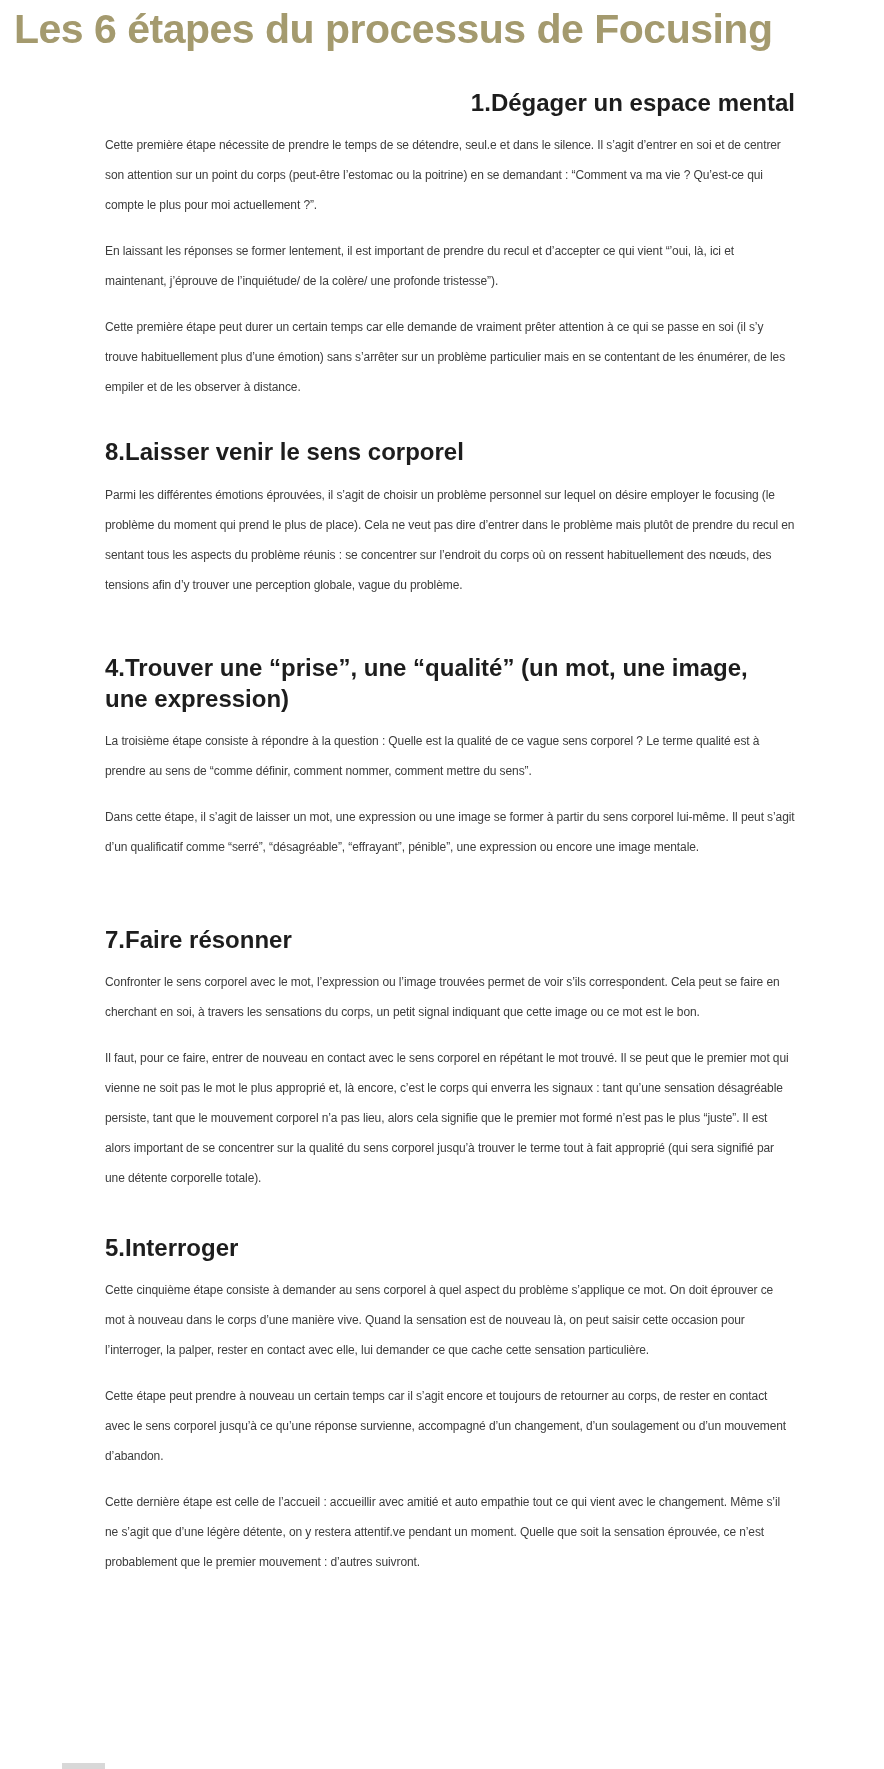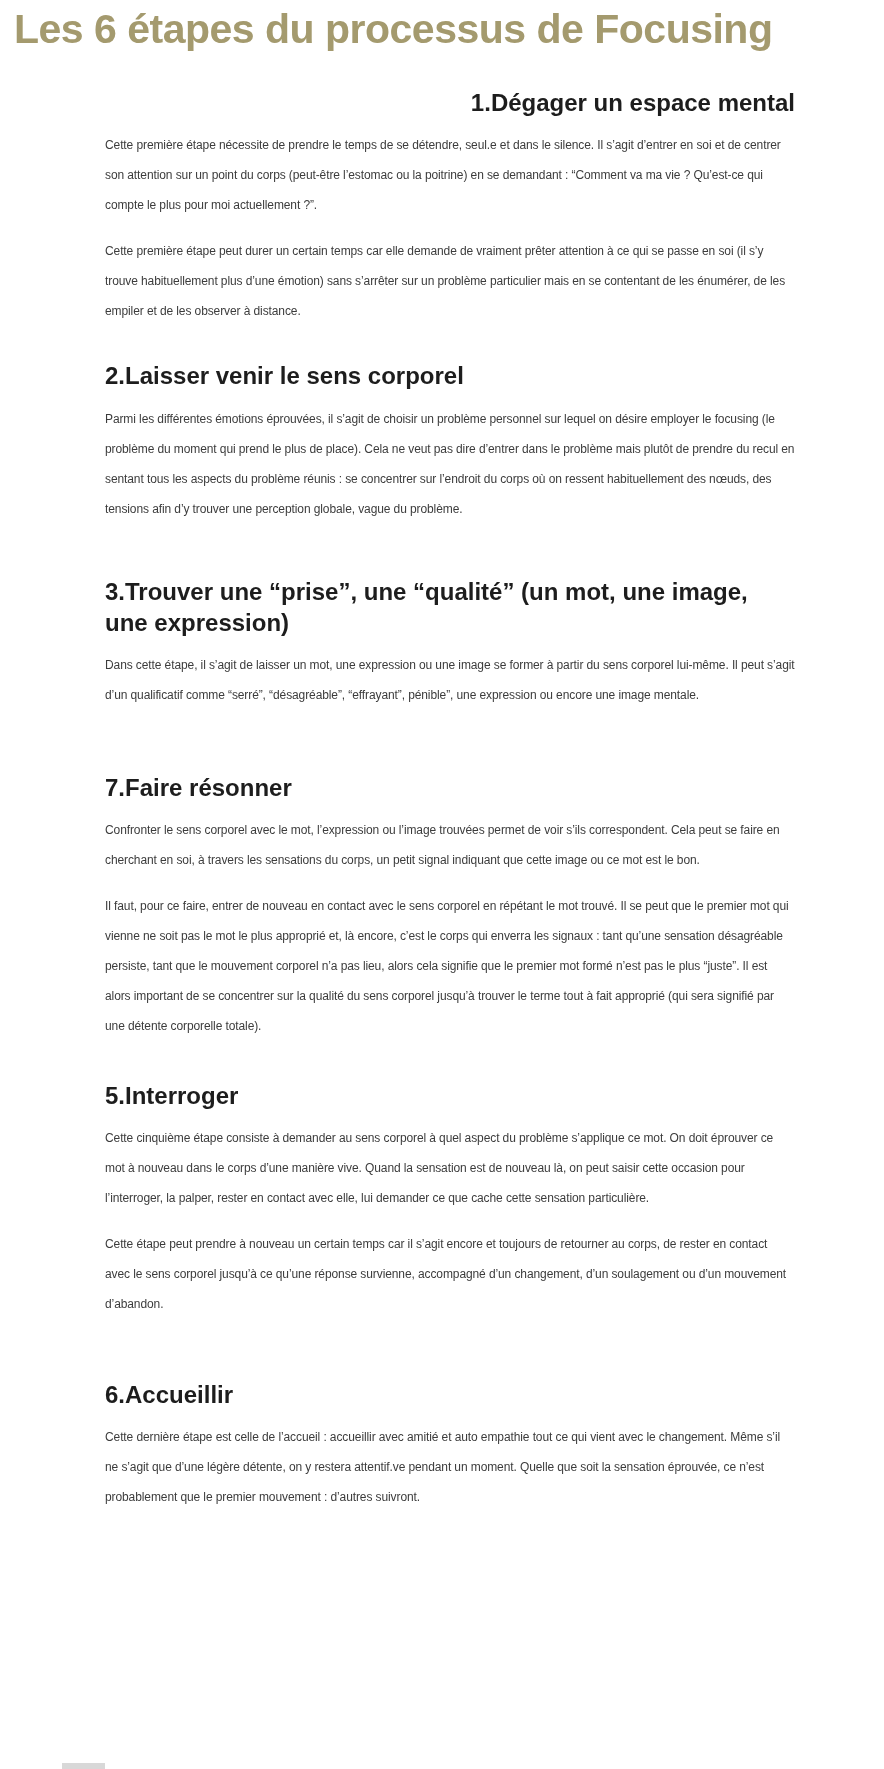--- a/index.html
+++ b/index.html
@@ -63,34 +63,36 @@
 <body>
 
 <div class="page">
   <h1 class="page-title">Les 6 étapes du processus de Focusing</h1>
 
   <main class="article">
     <section class="section section-1">
       <h2 class="section-heading">1.Dégager un espace mental</h2>
       <div>
           <p class="body-text"><span>Cette première étape nécessite de prendre le temps de se détendre, seul.e et dans le silence. Il s’agit d’entrer en soi et de centrer son attention sur un point du corps (peut-être l’estomac ou la poitrine) en se demandant : “Comment va ma vie ? Qu’est-ce qui compte le plus pour moi actuellement ?”.</span></p>
+          <p class="body-text"><span>En laissant les réponses se former lentement, il est important de prendre du recul et d’accepter ce qui vient “’oui, là, ici et maintenant, j’éprouve de l’inquiétude/ de la colère/ une profonde tristesse”).</span></p>
           <p class="body-text"><span>Cette première étape peut durer un certain temps car elle demande de vraiment prêter attention à ce qui se passe en soi (il s’y trouve habituellement plus d’une émotion) sans s’arrêter sur un problème particulier mais en se contentant de les énumérer, de les empiler et de les observer à distance.</span></p>
         </div>
     </section>
 
     <section class="section section-2">
-      <h2 class="section-heading">2.Laisser venir le sens corporel</h2>
+      <h2 class="section-heading">8.Laisser venir le sens corporel</h2>
       <div>
           <p class="body-text"><span>Parmi les différentes émotions éprouvées, il s’agit de choisir un problème personnel sur lequel on désire employer le focusing (le problème du moment qui prend le plus de place). Cela ne veut pas dire d’entrer dans le problème mais plutôt de prendre du recul en </span><span class="run-italic">sentant</span><span> tous les aspects du problème réunis : se concentrer sur l’endroit du corps où on ressent habituellement des nœuds, des tensions afin d’y trouver une perception </span><span class="run-italic">globale, vague</span><span> du problème.</span></p>
         </div>
     </section>
 
     <section class="section section-3">
-      <h2 class="section-heading">3.Trouver une “prise”, une “qualité” (un mot, une image, une expression)</h2>
+      <h2 class="section-heading">4.Trouver une “prise”, une “qualité” (un mot, une image, une expression)</h2>
       <div>
+          <p class="body-text"><span>La troisième étape consiste à répondre à la question : Quelle est la qualité de ce vague sens corporel ? Le terme qualité est à prendre au sens de “comme définir, comment nommer, comment mettre du sens”.</span></p>
           <p class="body-text"><span>Dans cette étape, il s’agit de laisser un mot, une expression ou une image se former à partir du sens corporel lui-même. Il peut s’agit d’un qualificatif comme “serré”, “désagréable”, “effrayant”, pénible”, une expression ou encore une image mentale.</span></p>
         </div>
     </section>
 
     <section class="section section-4">
       <h2 class="section-heading">7.Faire résonner</h2>
       <div>
           <p class="body-text"><span>Confronter le sens corporel avec le mot, l’expression ou l’image trouvées permet de voir s’ils correspondent. Cela peut se faire en cherchant en soi, à travers les sensations du corps, un petit signal indiquant que cette image ou ce mot est le bon.</span></p>
           <p class="body-text"><span>Il faut, pour ce faire, entrer de nouveau en contact avec le sens corporel en répétant le mot trouvé. Il se peut que le premier mot qui vienne ne soit pas le mot le plus approprié et, là encore, c’est le corps qui enverra les signaux : tant qu’une sensation désagréable persiste, tant que le mouvement corporel n’a pas lieu, alors cela signifie que le premier mot formé n’est pas le plus “juste”. Il est alors important de se concentrer sur la qualité du sens corporel jusqu’à trouver le terme tout à fait approprié (qui sera signifié par une détente corporelle totale).</span></p>
         </div>
@@ -98,21 +100,20 @@
 
     <section class="section section-5">
       <h2 class="section-heading">5.Interroger</h2>
       <div>
           <p class="body-text"><span>Cette cinquième étape consiste à demander au sens corporel à quel aspect du problème s’applique ce mot. On doit éprouver ce mot à nouveau dans le corps d’une manière vive. Quand la sensation est de nouveau là, on peut saisir cette occasion pour l’interroger, la palper, rester en contact avec elle, lui demander ce que cache cette sensation particulière.</span></p>
           <p class="body-text"><span>Cette étape peut prendre à nouveau un certain temps car il s’agit encore et toujours de retourner au corps, de rester en contact avec le sens corporel jusqu’à ce qu’une réponse survienne, accompagné d’un changement, d’un soulagement ou d’un mouvement d’abandon.</span></p>
         </div>
     </section>
 
     <section class="section section-6">
-      <h2 class="section-heading">6.Accueillir</h2>
       <div>
           <p class="body-text"><span>Cette dernière étape est celle de l’accueil : accueillir avec amitié et auto empathie tout ce qui vient avec le changement. Même s’il ne s’agit que d’une légère détente, on y restera attentif.ve pendant un moment. Quelle que soit la sensation éprouvée, ce n’est probablement que le premier mouvement : d’autres suivront.</span></p>
         </div>
     </section>
   </main>
 
   <div class="bottom-partial"></div>
 </div>
 
 </body></html>

